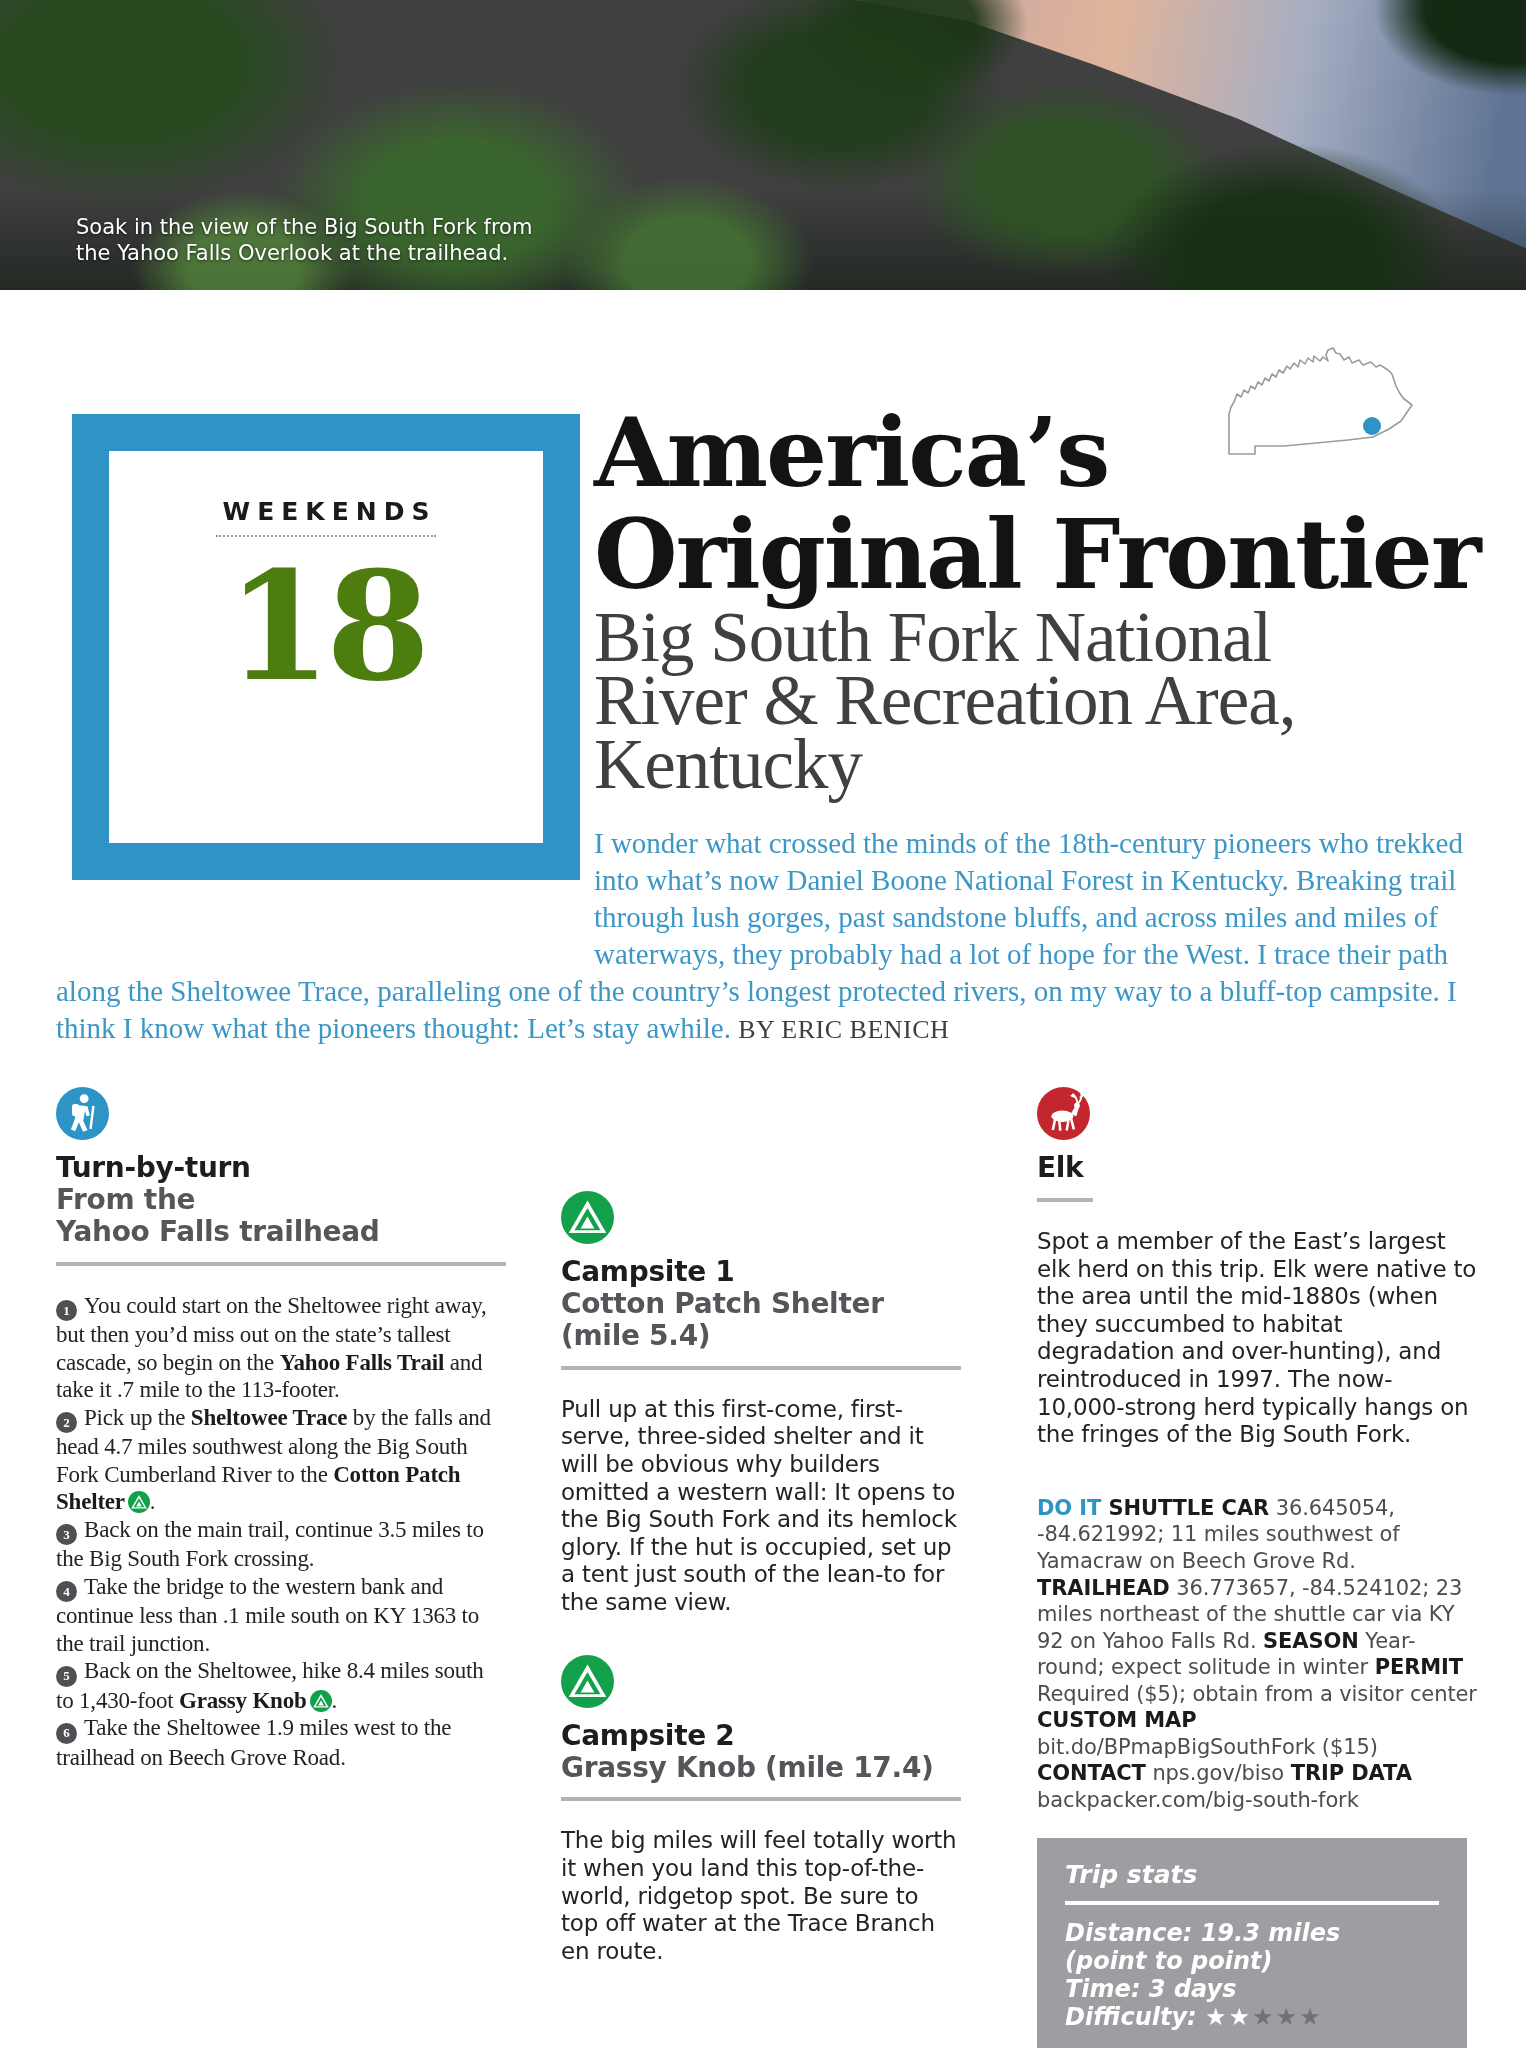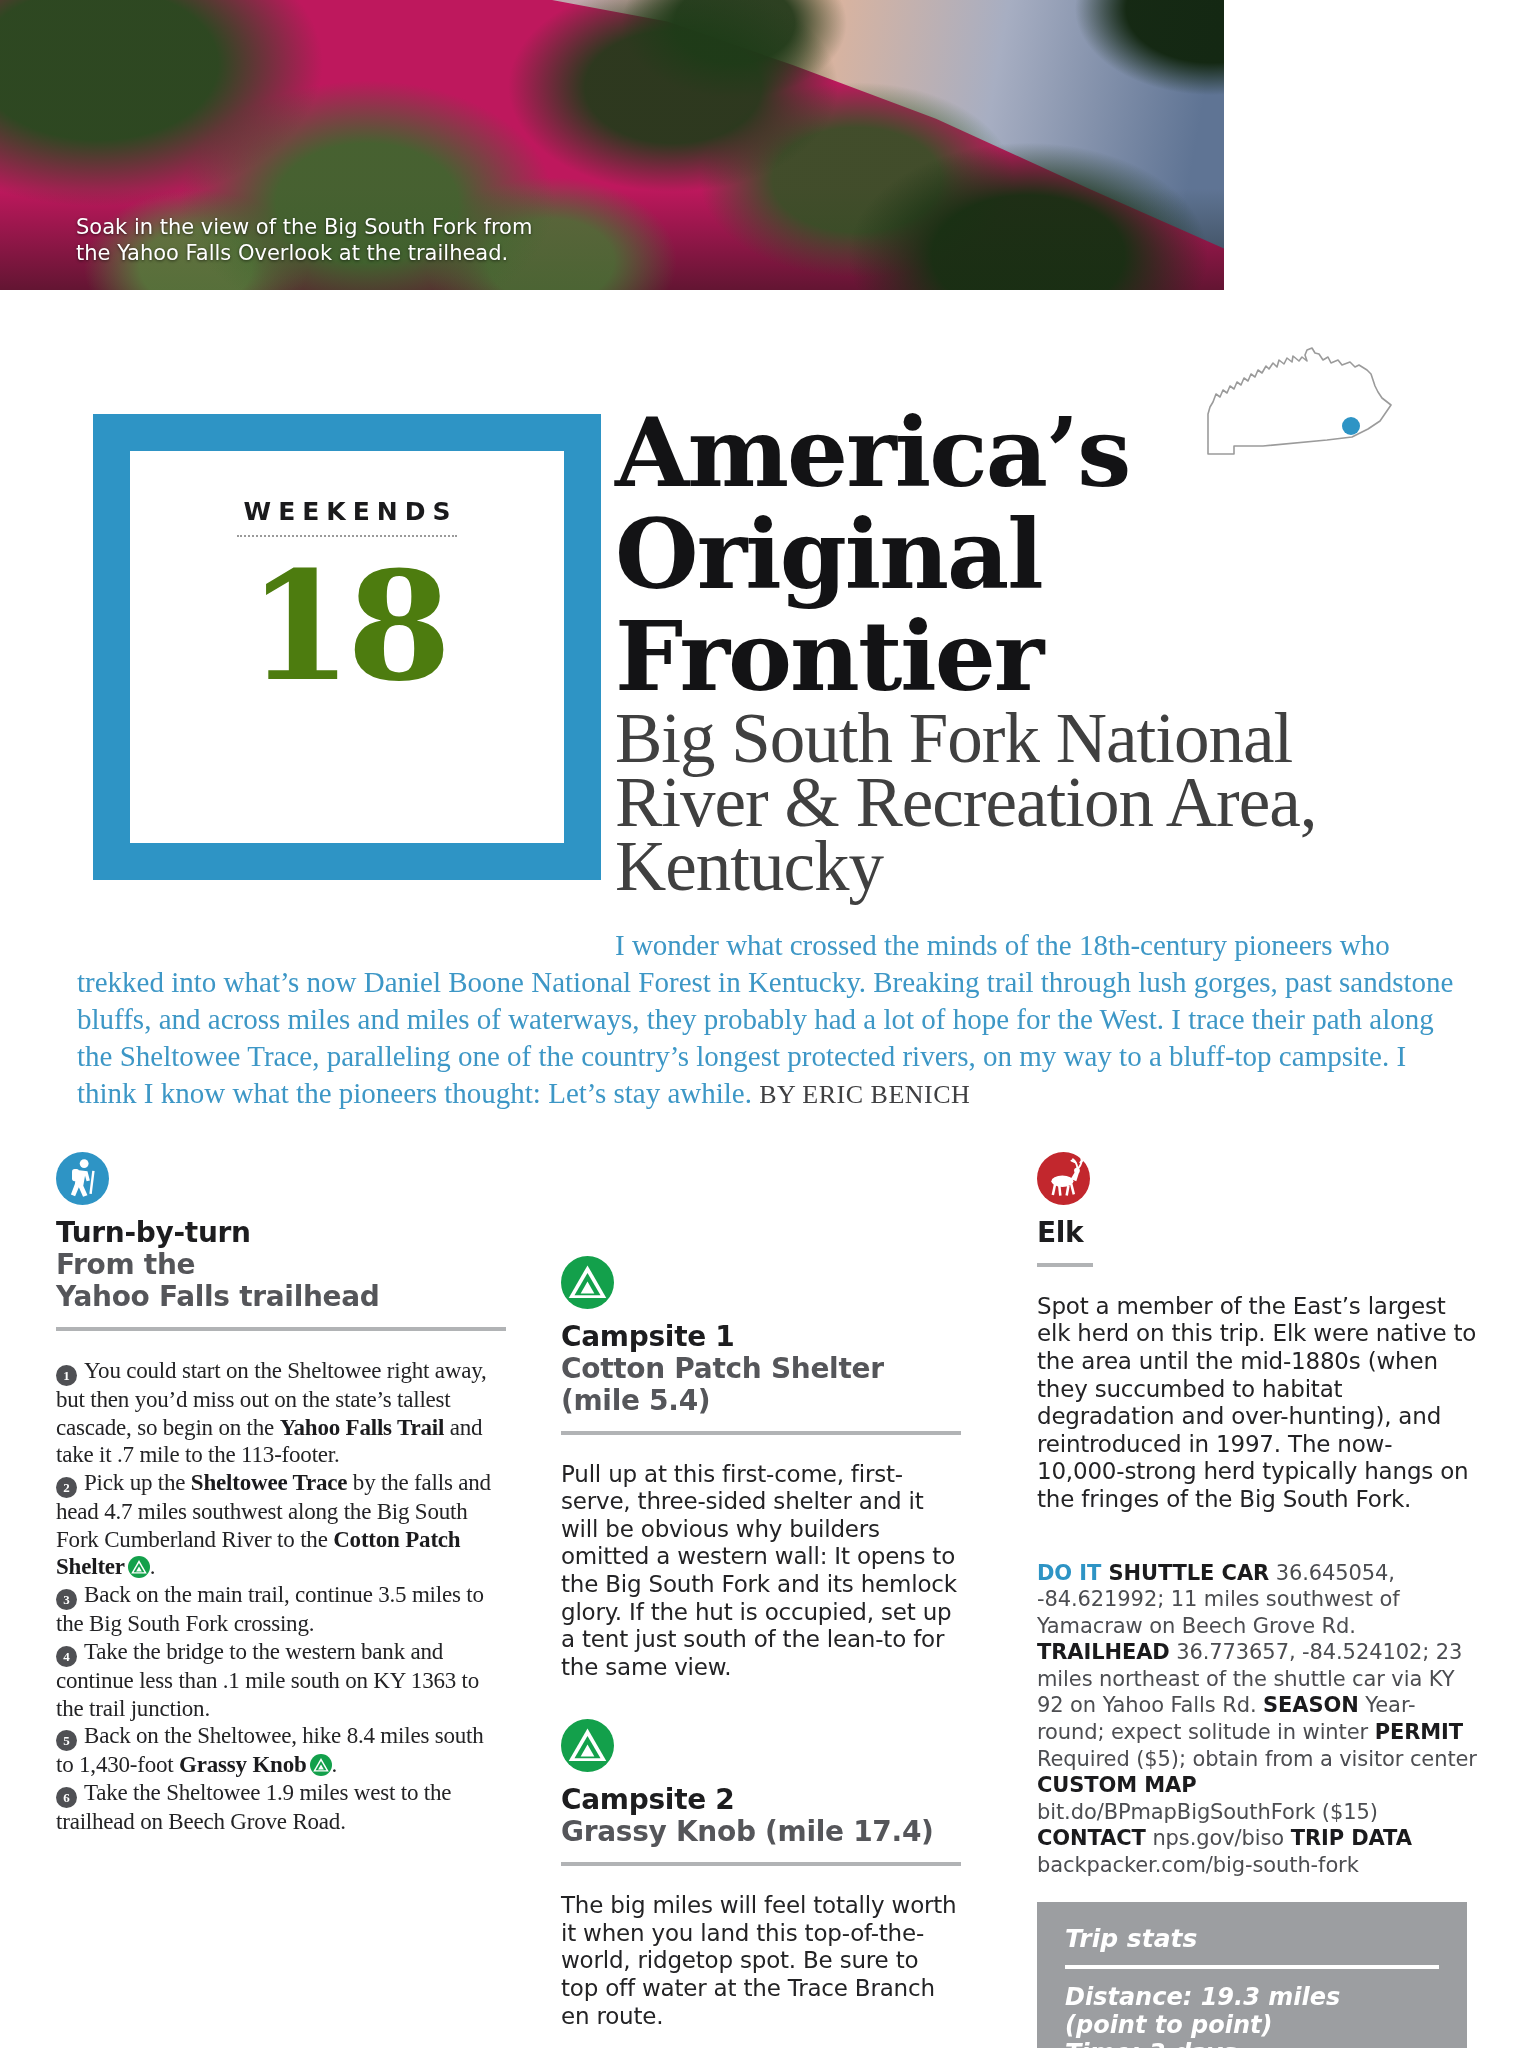--- a/index.html
+++ b/index.html
@@ -1,41 +1,41 @@
 <!DOCTYPE html>
 <html><head>
 <meta charset="utf-8">
 <style>
   * { margin:0; padding:0; box-sizing:border-box; }
   body { background:#e9e9e9; }
   .page { position:relative; width:1536px; height:2048px; background:#fff; overflow:hidden;
           font-family:"DejaVu Sans", sans-serif; color:#232325; margin:0 auto; }
 
   
-  .photo { position:relative; width:1224px; height:290px; background:#be185d; overflow:hidden; }
+  .photo { position:relative; width:1526px; height:290px; background:#404040; overflow:hidden; }
   .river { position:absolute; top:0; right:0; width:960px; height:270px;
            background:linear-gradient(100deg,#8d9ab5 0%,#b5a7bb 22%,#cfa9a0 40%,#dfb49b 55%,#a7aec2 74%,#5f7494 95%);
            clip-path:polygon(30% 0,100% 0,100% 92%,86% 70%,70% 44%,55% 24%,42% 8%); }
   .canopy { position:absolute; inset:0;
     background:
       radial-gradient(190px 120px at 99% 3%, rgba(16,36,12,.95) 45%, rgba(16,36,12,0) 72%),
       radial-gradient(240px 150px at 84% 88%, rgba(22,48,18,.95) 40%, rgba(22,48,18,0) 75%),
       radial-gradient(300px 190px at 8% 22%, rgba(38,74,30,.95) 40%, rgba(38,74,30,0) 75%),
       radial-gradient(260px 170px at 30% 70%, rgba(58,105,44,.9) 35%, rgba(58,105,44,0) 72%),
       radial-gradient(220px 140px at 55% 30%, rgba(30,60,24,.9) 40%, rgba(30,60,24,0) 75%),
       radial-gradient(210px 130px at 70% 62%, rgba(44,86,34,.85) 40%, rgba(44,86,34,0) 75%),
       radial-gradient(180px 120px at 45% 90%, rgba(70,120,52,.8) 35%, rgba(70,120,52,0) 70%),
       radial-gradient(160px 110px at 16% 92%, rgba(84,134,60,.8) 35%, rgba(84,134,60,0) 70%),
       radial-gradient(150px 100px at 60% 8%, rgba(26,52,20,.9) 40%, rgba(26,52,20,0) 75%),
       linear-gradient(to top, rgba(8,18,8,.5), rgba(8,18,8,0) 35%); }
   .photo-caption { position:absolute; left:76px; bottom:24px; color:#fff; font-size:21px;
                    line-height:1.24; text-shadow:0 1px 3px rgba(0,0,0,.6); }
 
   
-  .head { padding:0 77px; }
+  .head { padding:0 56px; }
   .weekends-box { float:left; width:508px; height:466px; margin:124px 14px 62px 16px;
                   border:37px solid #2e94c5; background:#fff; text-align:center; }
   .kicker { display:inline-block; margin-top:46px; font-size:25px; font-weight:bold; color:#1a1a1c;
             letter-spacing:7px; text-indent:7px; border-bottom:2px dotted #9a9a9a; padding-bottom:9px; }
   .big-num { font-family:"DejaVu Serif", serif; font-weight:bold; font-size:150px; line-height:1;
              color:#4d7c0f; margin-top:14px; letter-spacing:-5px; }
   .part { display:inline-block; font-family:"Liberation Serif", serif; font-style:italic;
           font-size:26px; color:#242426; border-top:2px dotted #9a9a9a; padding:10px 20px 0; margin-top:22px; }
 
   .kymap { float:right; width:262px; height:158px; margin:44px 16px 0 0; }

